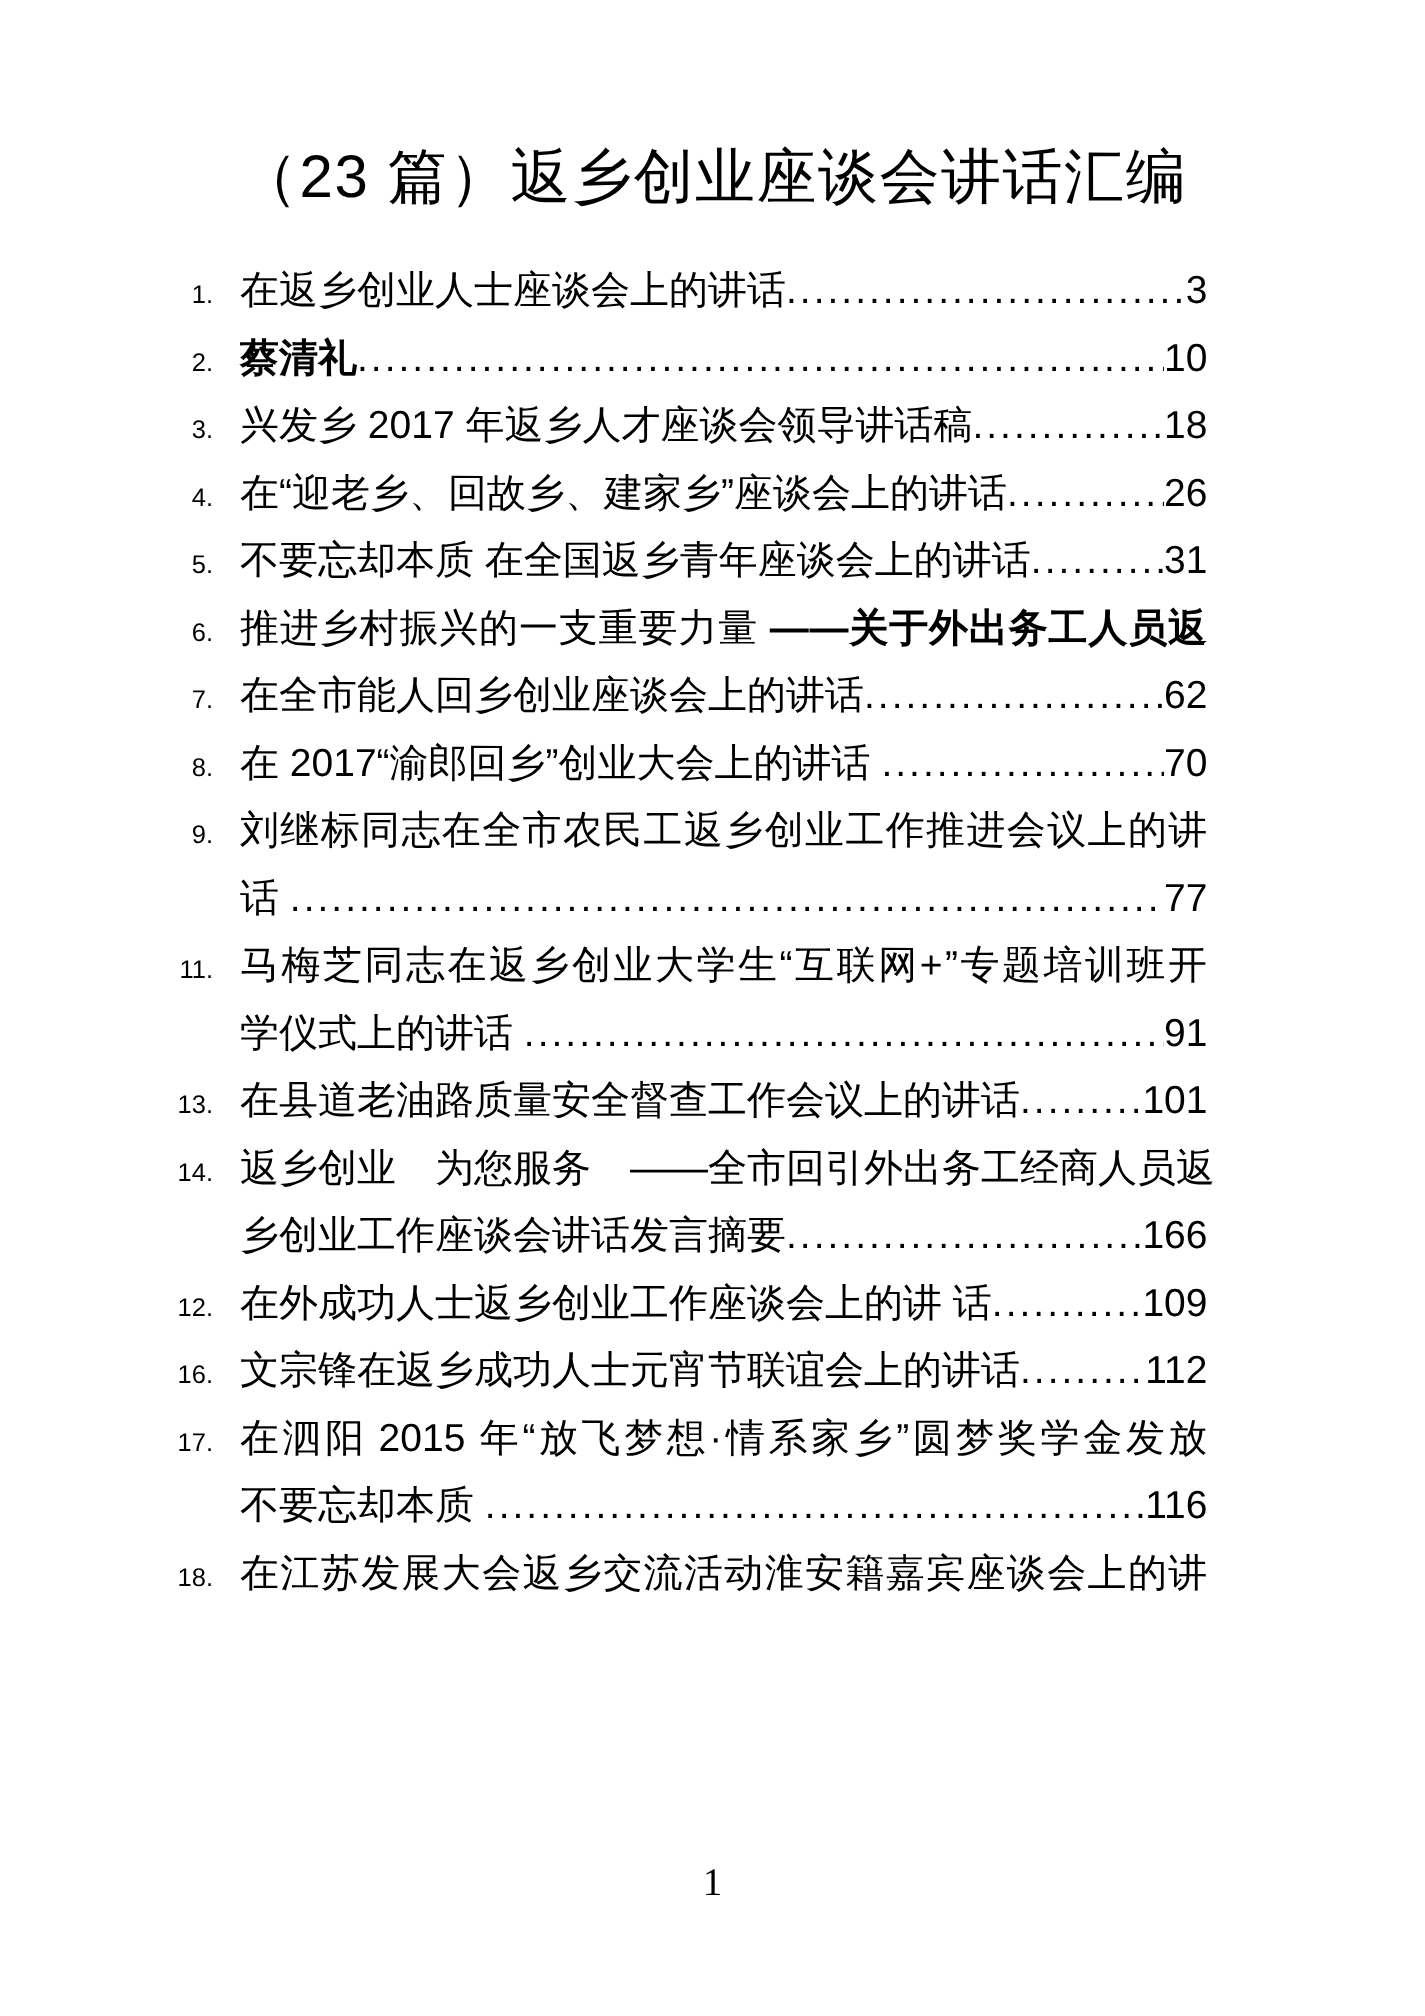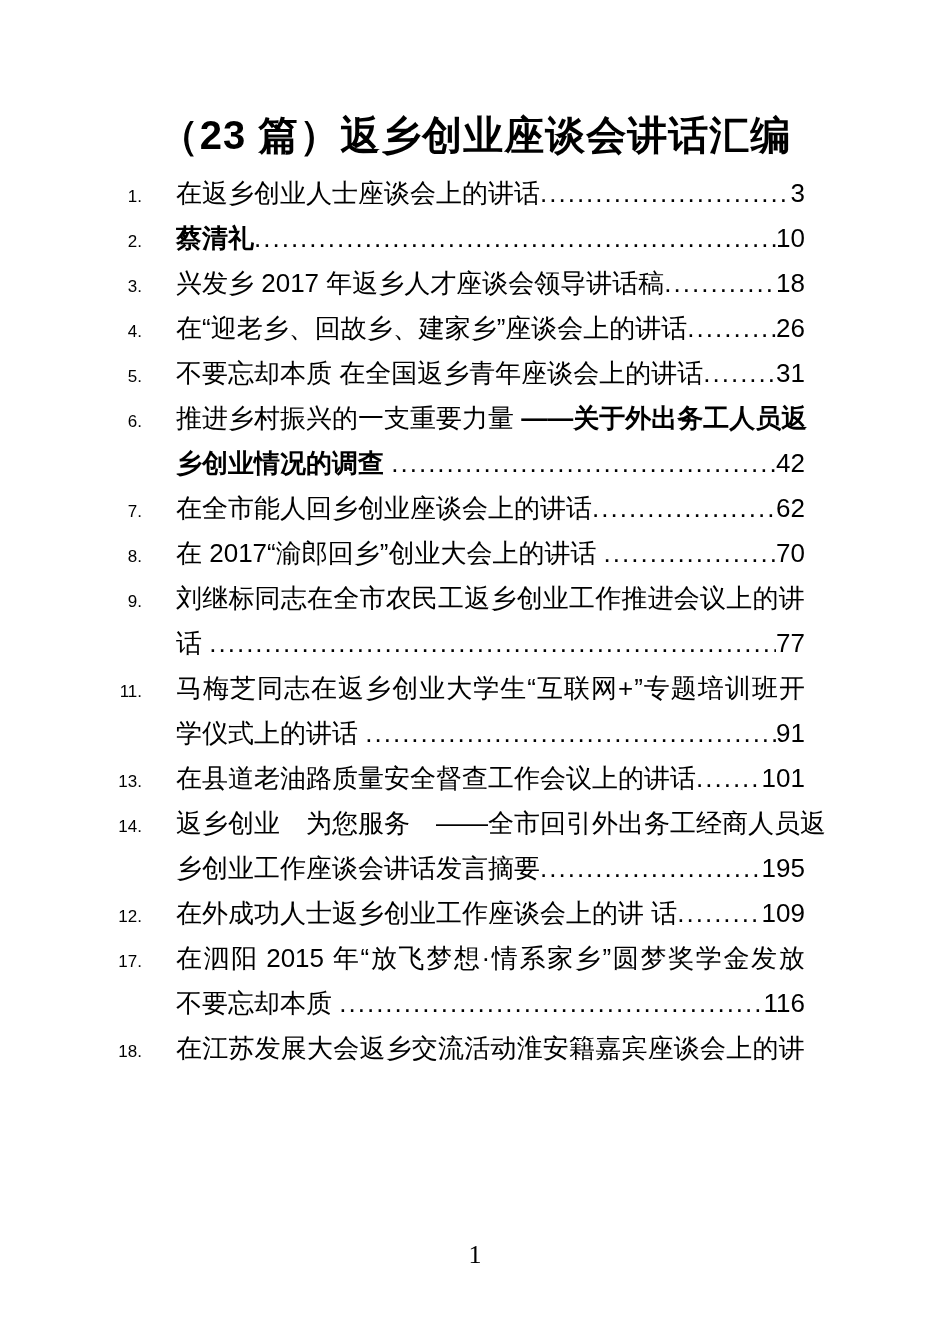--- a/index.html
+++ b/index.html
@@ -7,25 +7,25 @@
     position:relative;
     width:950px;height:1344px;
     margin:0 auto;
     background:#ffffff;
     overflow:hidden;
     font-family:"Liberation Sans","DejaVu Sans",sans-serif;
     color:#000;
   }
   .doc-title{
     position:absolute;
-    top:106px;left:0;
+    top:89px;left:0;
     width:100%;
     text-align:center;
     font-size:40px;
-    font-weight:700;
+    font-weight:400;
     line-height:58px;
     letter-spacing:1px;
     white-space:nowrap;
   }
   .toc{
     position:absolute;
     top:171px;left:100px;
     width:705px;
     font-size:26px;
   }
@@ -33,21 +33,21 @@
   .num{
     width:42px;
     flex:0 0 42px;
     text-align:right;
     font-size:17px;
     line-height:45px;
     position:relative;
     top:3px;
   }
   .lines{flex:1 1 auto;min-width:0;margin-left:18px;}
-  .line{height:45px;line-height:45px;margin-left:16px;}
+  .line{height:45px;line-height:45px;}
   .line.with-page{display:flex;align-items:baseline;}
   .line.no-page{display:flex;justify-content:space-between;}
   .seg,.tok{white-space:pre;}
   .bold{font-weight:700;}
   .leader{
     flex:1 1 auto;
     overflow:hidden;
     white-space:nowrap;
     min-width:12px;
   }
@@ -148,25 +148,20 @@
             <span class="tok bold">—</span>
             <span class="tok bold">关</span>
             <span class="tok bold">于</span>
             <span class="tok bold">外</span>
             <span class="tok bold">出</span>
             <span class="tok bold">务</span>
             <span class="tok bold">工</span>
             <span class="tok bold">人</span>
             <span class="tok bold">员</span>
             <span class="tok bold">返</span>
-          </div>
-          <div class="line with-page">
-            <span class="seg bold">乡创业情况的调查 </span>
-            <span class="leader"></span>
-            <span class="pagenum">42</span>
           </div>
         </div>
   </div>
 
   <div class="entry">
     <div class="num">7.</div>
     <div class="lines">
           <div class="line with-page">
             <span class="seg">在全市能人回乡创业座谈会上的讲话</span>
             <span class="leader"></span>
@@ -300,36 +295,46 @@
             <span class="tok">工</span>
             <span class="tok">经</span>
             <span class="tok">商</span>
             <span class="tok">人</span>
             <span class="tok">员</span>
             <span class="tok">返</span>
           </div>
           <div class="line with-page">
             <span class="seg">乡创业工作座谈会讲话发言摘要</span>
             <span class="leader"></span>
-            <span class="pagenum">195</span>
+            <span class="pagenum">166</span>
           </div>
         </div>
   </div>
 
   <div class="entry">
     <div class="num">12.</div>
     <div class="lines">
           <div class="line with-page">
             <span class="seg">在外成功人士返乡创业工作座谈会上的讲 话</span>
             <span class="leader"></span>
             <span class="pagenum">109</span>
           </div>
         </div>
   </div>
 
+  <div class="entry">
+    <div class="num">16.</div>
+    <div class="lines">
+          <div class="line with-page">
+            <span class="seg">文宗锋在返乡成功人士元宵节联谊会上的讲话</span>
+            <span class="leader"></span>
+            <span class="pagenum">112</span>
+          </div>
+        </div>
+  </div>
 
   <div class="entry">
     <div class="num">17.</div>
     <div class="lines">
           <div class="line no-page">
             <span class="tok">在</span>
             <span class="tok">泗</span>
             <span class="tok">阳</span>
             <span class="tok"> 2015 </span>
             <span class="tok">年</span>

